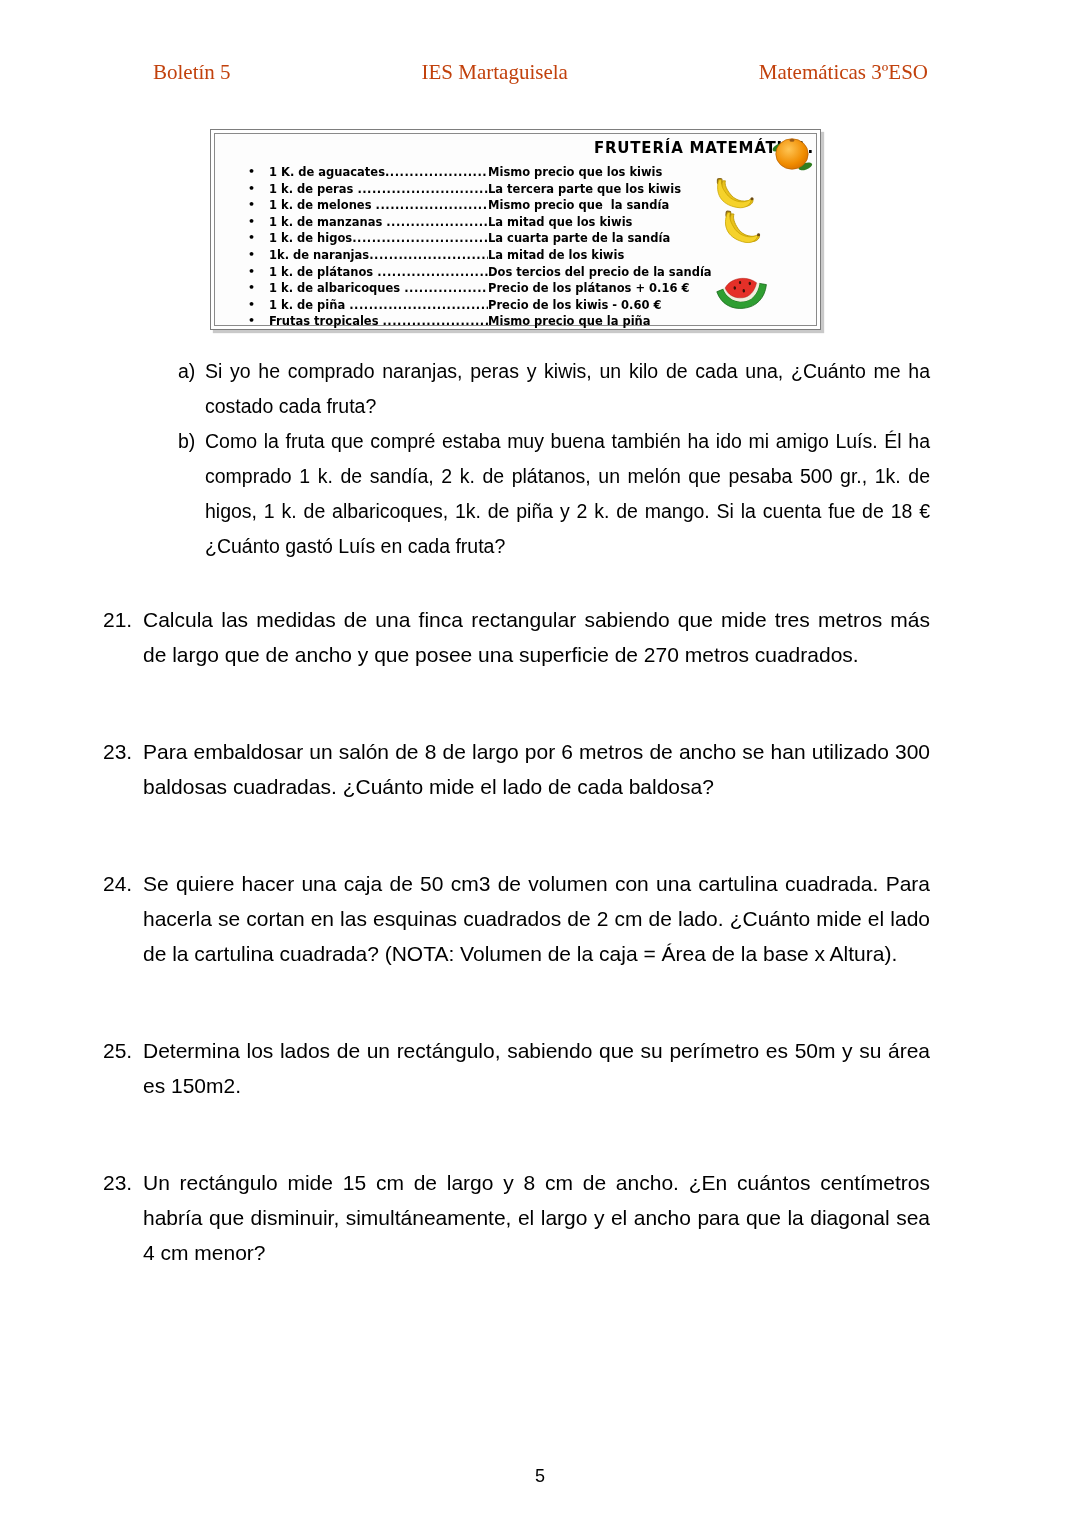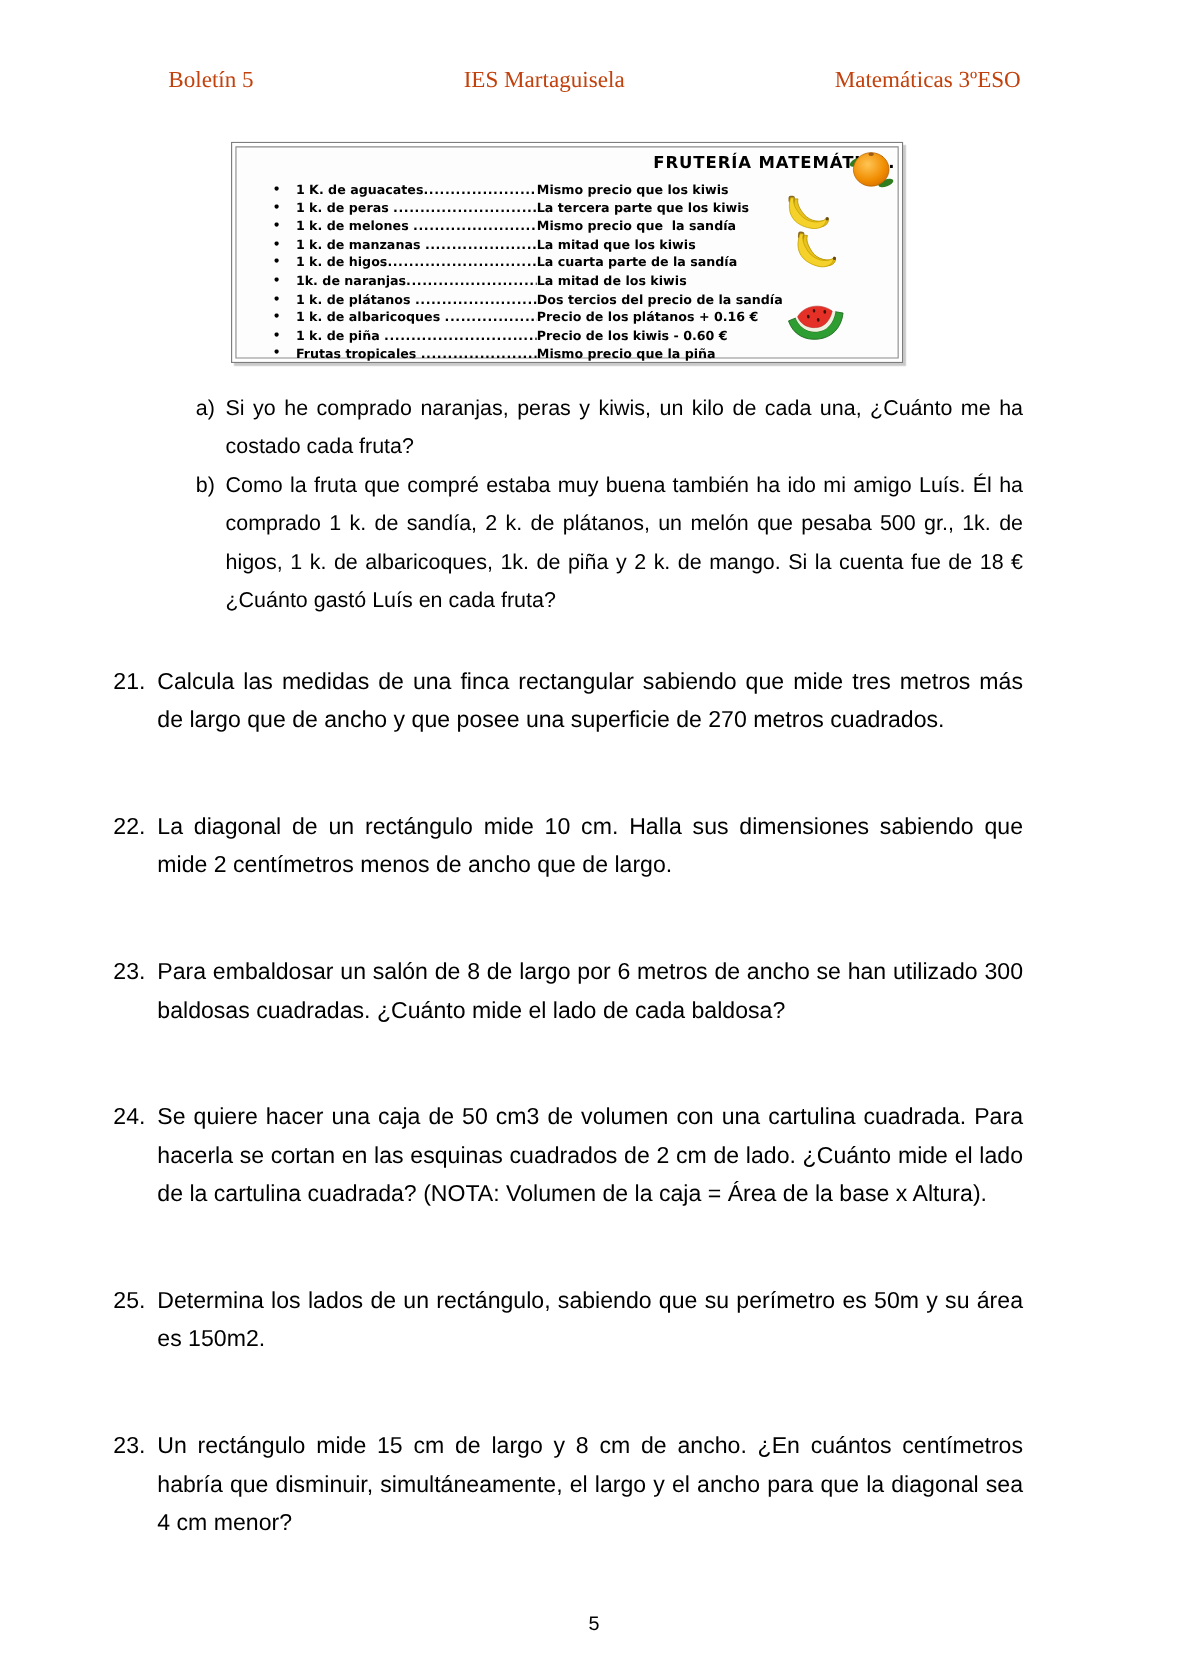--- a/index.html
+++ b/index.html
@@ -215,24 +215,20 @@
       <span class="ab-text">Como la fruta que compré estaba muy buena también ha ido mi amigo Luís. Él ha comprado 1 k. de sandía, 2 k. de plátanos, un melón que pesaba 500 gr., 1k. de higos, 1 k. de albaricoques, 1k. de piña y 2 k. de mango.  Si la cuenta fue de 18 € ¿Cuánto gastó Luís en cada fruta?</span>
     </div>
   </div>
 
   <div class="problems">
     <div class="problem">
       <span class="p-num">21.</span>
       <span class="p-text">Calcula las medidas de una finca rectangular sabiendo que mide tres metros más de largo que de ancho y que posee una superficie de 270 metros cuadrados.</span>
     </div>
     <div class="problem">
-      <span class="p-num">22.</span>
-      <span class="p-text">La diagonal de un rectángulo mide 10 cm.  Halla sus dimensiones sabiendo que mide 2 centímetros menos de ancho que de largo.</span>
-    </div>
-    <div class="problem">
       <span class="p-num">23.</span>
       <span class="p-text">Para embaldosar un salón de 8 de largo por 6 metros de ancho se han utilizado 300 baldosas cuadradas. ¿Cuánto mide el lado de cada baldosa?</span>
     </div>
     <div class="problem">
       <span class="p-num">24.</span>
       <span class="p-text">Se quiere hacer una caja de 50 cm3 de volumen con una cartulina cuadrada. Para hacerla se cortan en las esquinas cuadrados de 2 cm de lado. ¿Cuánto mide el lado de la cartulina cuadrada? (NOTA: Volumen de la caja = Área de la base x Altura).</span>
     </div>
     <div class="problem">
       <span class="p-num">25.</span>
       <span class="p-text">Determina los lados de un rectángulo, sabiendo que su perímetro es 50m y su área es 150m2.</span>

